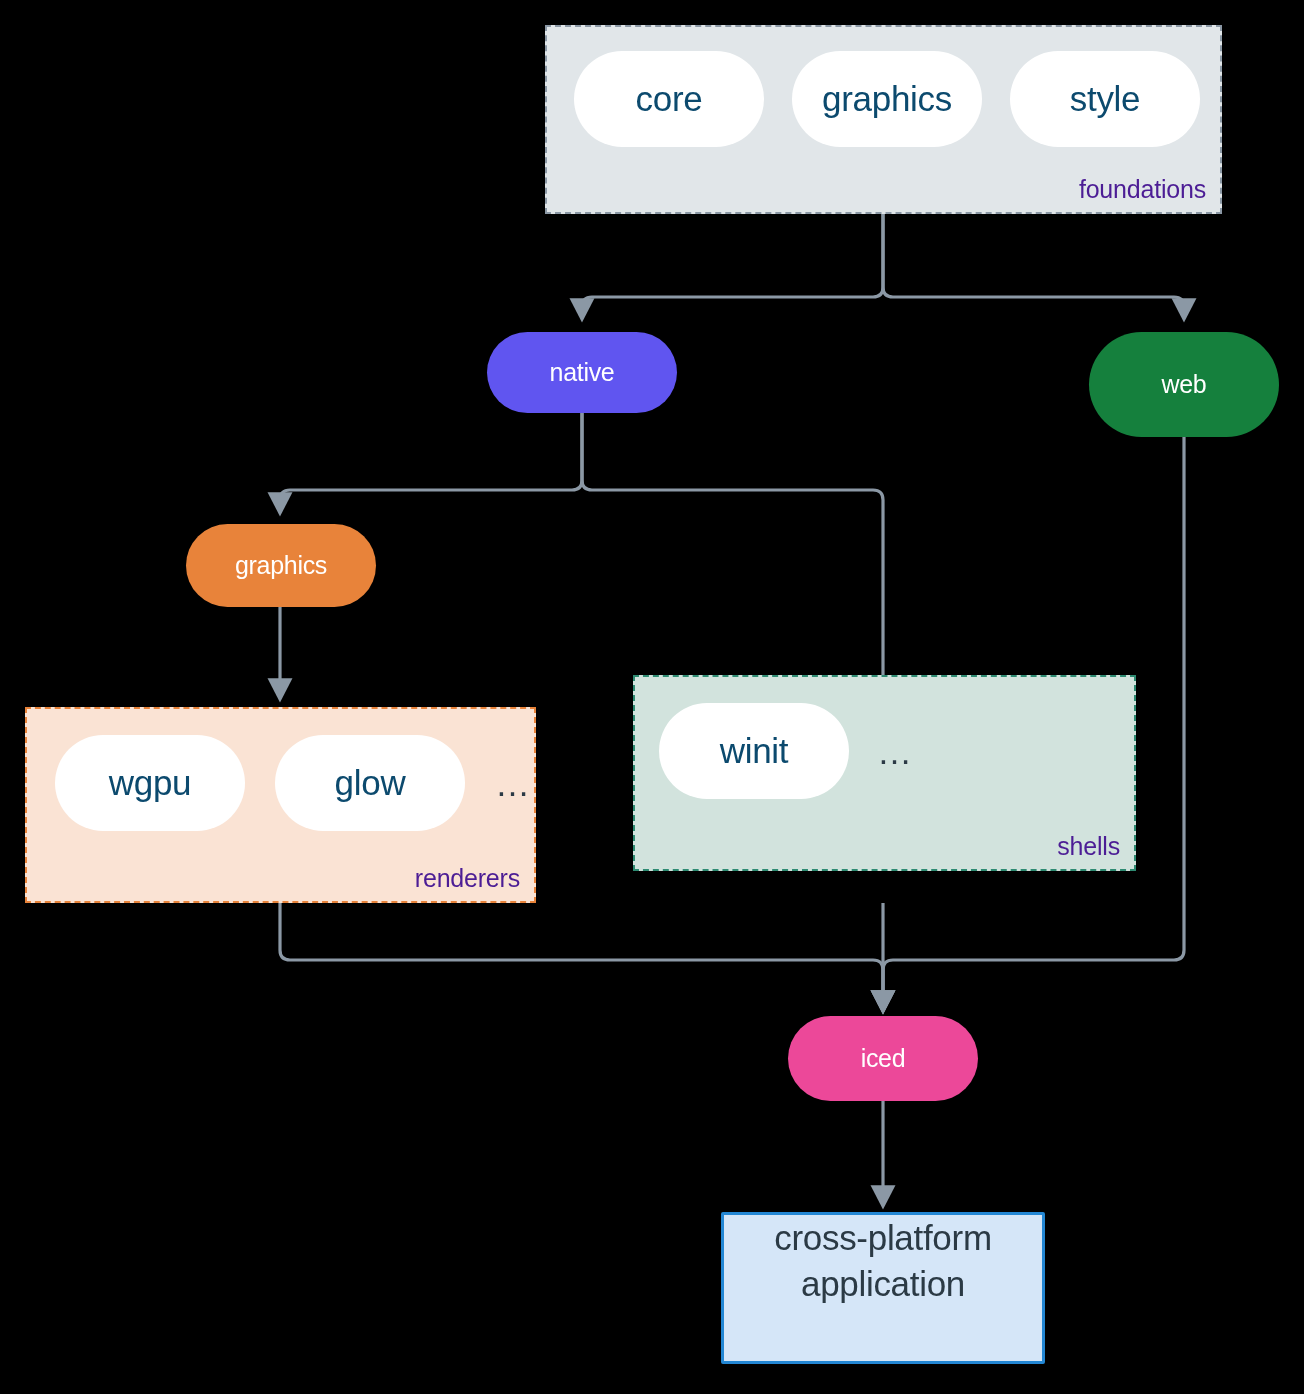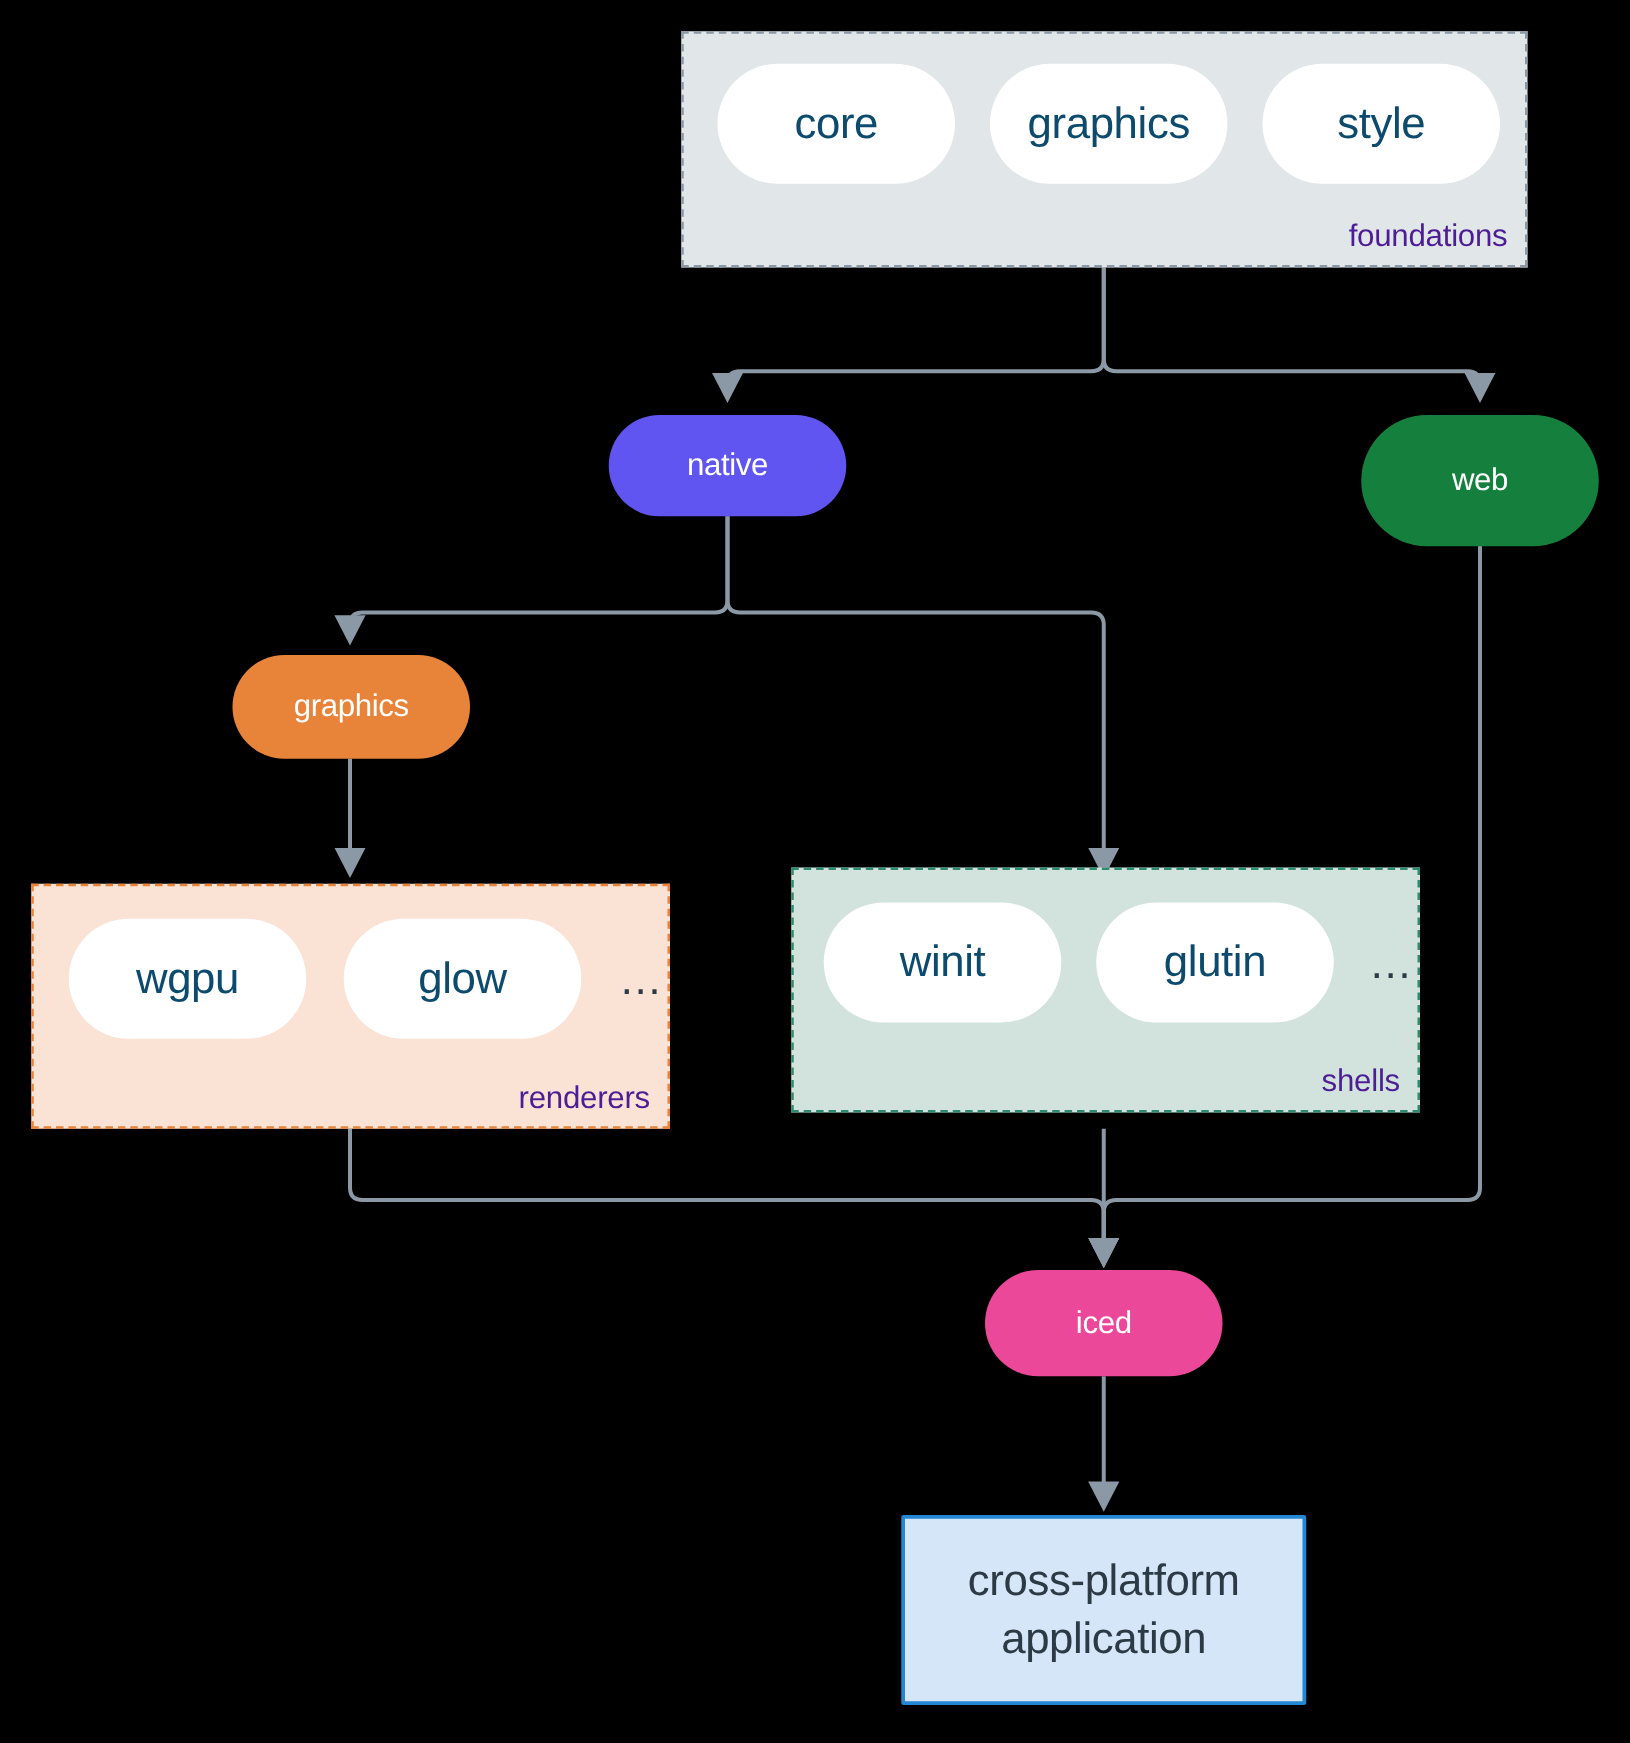--- a/index.html
+++ b/index.html
@@ -90,21 +90,20 @@
     border-radius: 60px;
     white-space: nowrap;
   }
 
   .node-rect {
     position: absolute;
     box-sizing: border-box;
     display: flex;
     flex-direction: column;
     align-items: center;
-    justify-content: center;
     border-radius: 2px;
     border-width: 3px;
     border-style: solid;
     color: #2b3a45;
     font-size: 35px;
     line-height: 1.32;
     letter-spacing: -0.3px;
     text-align: center;
   }
 </style>
@@ -176,28 +175,25 @@
         <span>wgpu</span>
       </div>
       <div class="leaf" style="width:190px;">
         <span>glow</span>
       </div>
       <div class="ellipsis">…</div>
     </div>
     <div class="cluster-label">renderers</div>
   </div>
 
-  <div class="cluster" style="left:633px; top:694px; width:503px; height:196px;
+  <div class="cluster" style="left:633px; top:675px; width:503px; height:196px;
               background:#d2e3dd; border-color:#2e8b72;">
     <div class="cluster-items" style="top:26px; padding-left:24px; gap:28px;">
       <div class="leaf" style="width:190px;">
         <span>winit</span>
-      </div>
-      <div class="leaf" style="width:190px;">
-        <span>glutin</span>
       </div>
       <div class="ellipsis">…</div>
     </div>
     <div class="cluster-label">shells</div>
   </div>
 
   <div class="node" style="left:788px; top:1016px; width:190px; height:85px; background:#ec4899;">
     <span>iced</span>
   </div>
 

